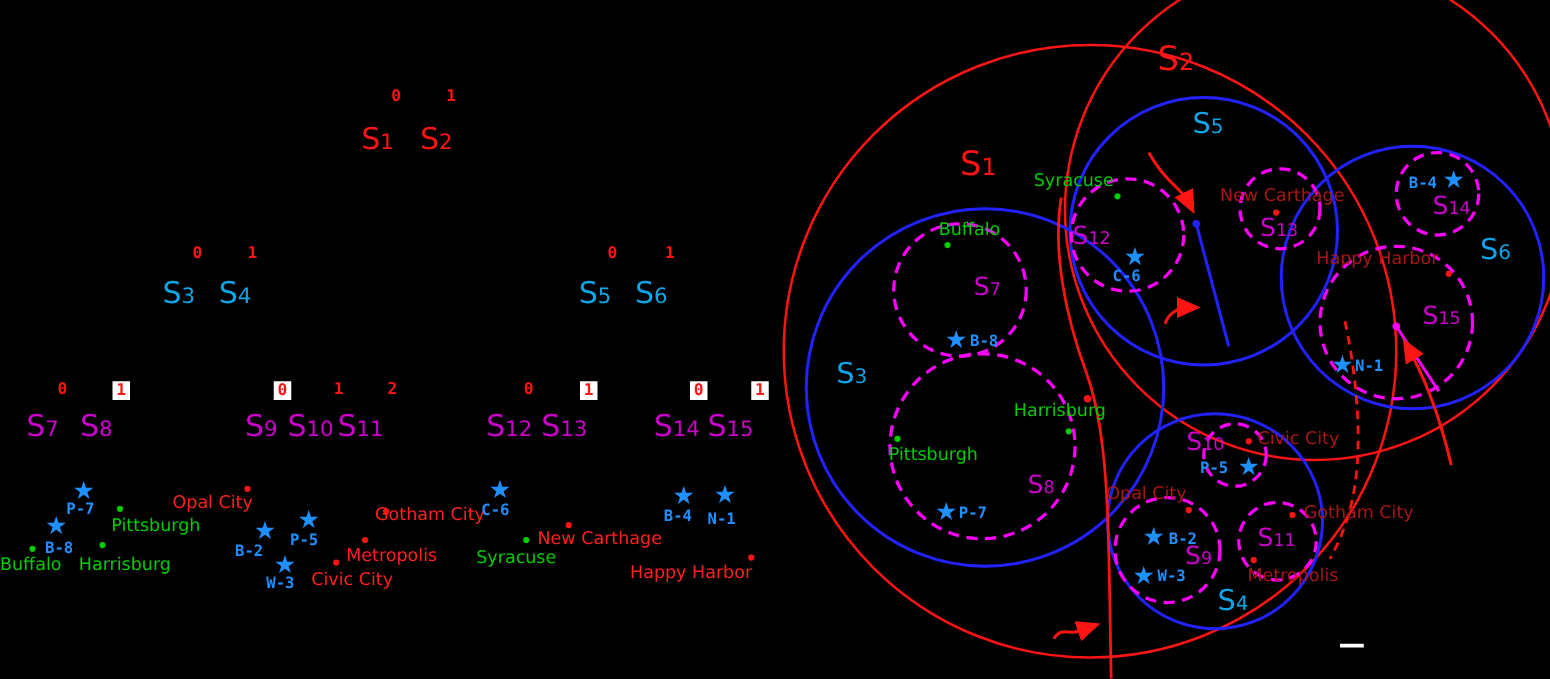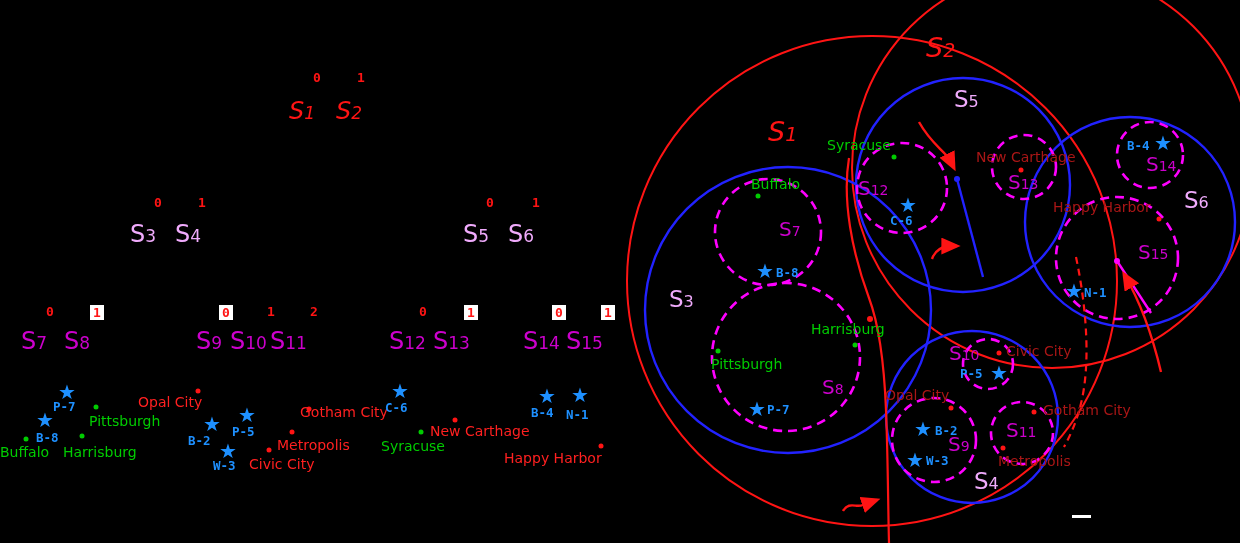--- a/index.html
+++ b/index.html
@@ -5,21 +5,21 @@
   html,body{margin:0;padding:0;background:#000;}
   #canvas{position:relative;width:1240px;height:543px;background:#000;overflow:hidden;
           font-family:"DejaVu Sans",sans-serif;}
   #venn-svg{position:absolute;left:0;top:0;}
   .slabel{position:absolute;line-height:1;white-space:nowrap;}
   .slabel .sub{vertical-align:baseline;}
   .sz-tree{font-size:24px;} .sz-tree .sub{font-size:17px;}
   .sz-xl{font-size:27px;}  .sz-xl .sub{font-size:19px;}
   .sz-lg{font-size:23px;}  .sz-lg .sub{font-size:16px;}
   .sz-md{font-size:20px;}  .sz-md .sub{font-size:14px;}
-  .c-red{color:#FF1414;font-style:italic;} .c-blue{color:#f0abfc;} .c-mag{color:#CC00CC;}
+  .c-red{color:#FF1414;} .c-blue{color:#0ea5e9;} .c-mag{color:#CC00CC;}
   .tick{position:absolute;font:bold 13px "DejaVu Sans Mono",monospace;color:#FF1414;line-height:1;}
   .tick.boxed{background:#FFFFFF;padding:1px 3px;}
   .star{position:absolute;font-size:20px;color:#1E90FF;transform:translate(-50%,-54%);line-height:1;}
   .dot{position:absolute;border-radius:50%;transform:translate(-50%,-50%);}
   .mlabel{position:absolute;line-height:1;white-space:nowrap;}
   .code-label{font:bold 12.5px "DejaVu Sans Mono",monospace;color:#1E90FF;text-align:right;}
   .city-label{font:14px "DejaVu Sans",sans-serif;}
   .lab-green{color:#00CC00;} .lab-red{color:#FF2020;} .lab-darkred{color:#AA1616;}
 </style>
 </head>

